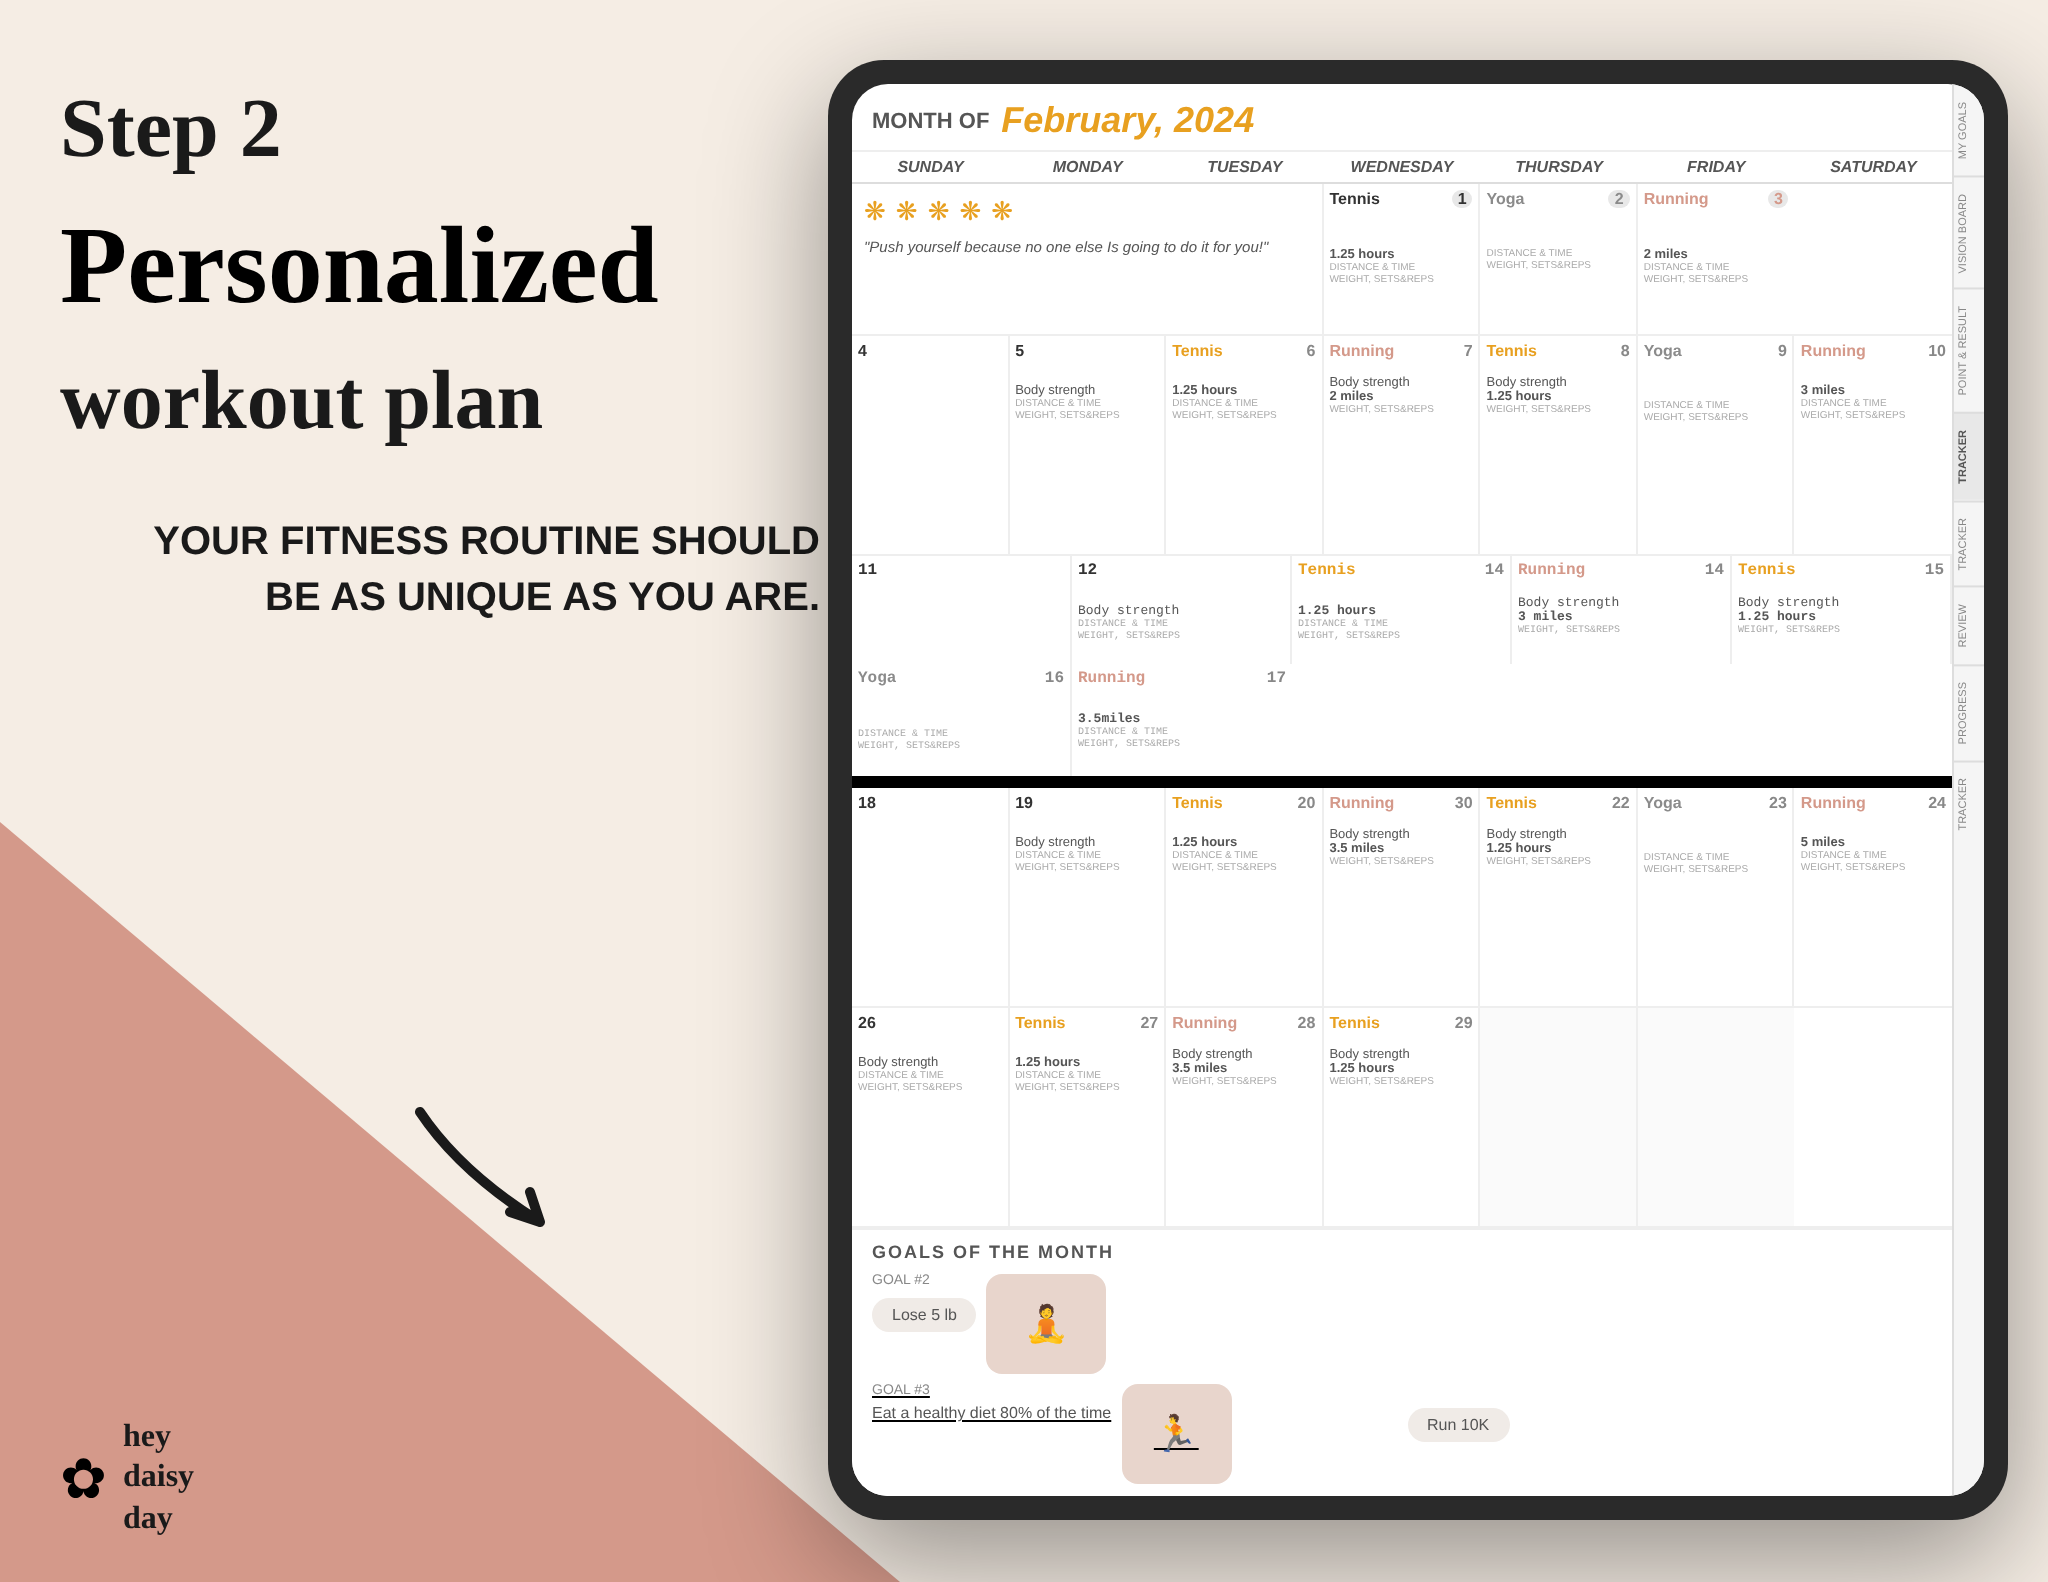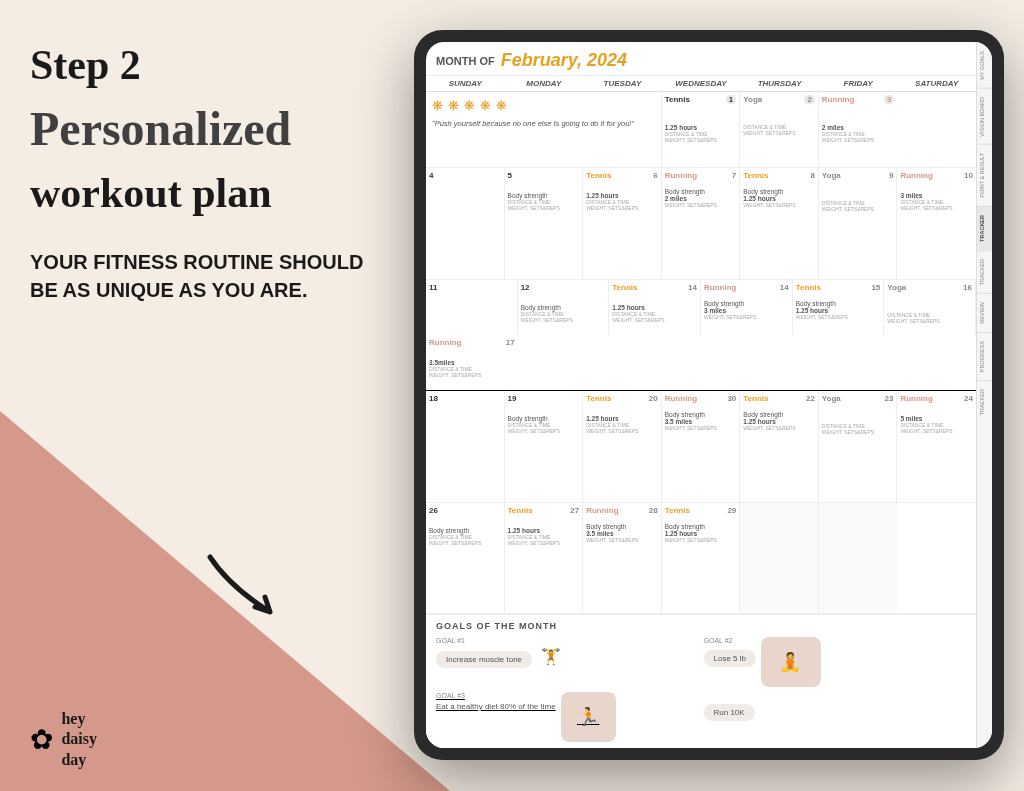--- a/index.html
+++ b/index.html
@@ -39,42 +39,43 @@
     .step-title {
       font-family: 'Georgia', serif;
       font-size: 42px;
       color: #1a1a1a;
       line-height: 1.2;
       font-weight: bold;
       margin-bottom: 10px;
     }
     .step-subtitle {
       font-family: 'Georgia', serif;
-      font-size: 48px;
-      color: #404040;
+      font-size: 55px;
+      color: #000000;
       line-height: 1.2;
       font-weight: bold;
       margin-bottom: 10px;
     }
     .step-sub2 {
       font-family: 'Georgia', serif;
       font-size: 42px;
       color: #1a1a1a;
       line-height: 1.2;
       font-weight: bold;
       margin-bottom: 30px;
     }
     .fitness-text {
       font-family: Arial Black, sans-serif;
       font-size: 20px;
       color: #1a1a1a;
       font-weight: 900;
       text-transform: uppercase;
       line-height: 1.4;
       margin-bottom: 20px;
+      text-align: right;
     }
 
     
     .arrow-container {
       position: absolute;
       bottom: 160px; left: 200px;
       z-index: 10;
     }
 
     
@@ -335,21 +336,21 @@
             <div style="font-size:8px; font-weight:bold; color:#d4998a; display:flex; justify-content:space-between;">
                 <span>Running</span>
                 <span style="color:#888;text-align:center;">10</span>
               </div>
             <div style="font-size:6.5px; color:#555; margin-top:12px; font-weight:bold;">3 miles</div>
             <div style="font-size:5px; color:#aaa;">DISTANCE &amp; TIME</div>
             <div style="font-size:5px; color:#aaa;">WEIGHT, SETS&amp;REPS</div>
           </div>
         </div>
 
-        <div style="display:grid; grid-template-columns:repeat(6,1fr); flex:1; border-bottom:1px solid #000000;">
+        <div style="display:grid; grid-template-columns:repeat(5,1fr); flex:1; border-bottom:6px solid #000000;font-family:Liberation Mono, monospace;">
           <div style="border-right:1px solid #eee; padding:3px;">
             <div style="font-size:8px; color:#333; font-weight:bold;">11</div>
           </div>
           <div style="border-right:1px solid #eee; padding:3px;">
             <div style="font-size:8px; color:#333; font-weight:bold;">12</div>
             <div style="font-size:6.5px; color:#555; margin-top:12px;">Body strength</div>
             <div style="font-size:5px; color:#aaa;">DISTANCE &amp; TIME</div>
             <div style="font-size:5px; color:#aaa;">WEIGHT, SETS&amp;REPS</div>
           </div>
           <div style="border-right:1px solid #eee; padding:3px;">
@@ -491,26 +492,20 @@
           <div style="border-right:1px solid #eee; padding:3px; background:#fafafa;"></div>
           <div style="padding:3px; background:#fafafa;"></div>
         </div>
 
       </div>
 
       <div style="background:#fff; border-top:1px solid #eee; padding:6px 10px;">
         <div style="font-size:9px; font-weight:bold; color:#555; text-transform:uppercase; letter-spacing:1px; margin-bottom:6px;">GOALS OF THE MONTH</div>
         <div style="display:grid; grid-template-columns:1fr 1fr; gap:5px; align-items:start;">
 
-          <div>
-            <div style="font-size:7px; color:#888; margin-bottom:3px;">GOAL #1</div>
-            <div style="background:#f0ebe7; border-radius:20px; padding:4px 10px; font-size:8px; color:#555; display:inline-block;">Increase muscle tone</div>
-            
-            <span style="font-size:16px; margin-left:5px;">🏋️</span>
-          </div>
 
           <div style="display:flex; align-items:flex-start;">
             <div>
               <div style="font-size:7px; color:#888; margin-bottom:3px;">GOAL #2</div>
               <div style="background:#f0ebe7; border-radius:20px; padding:4px 10px; font-size:8px; color:#555; display:inline-block;">Lose 5 lb</div>
             </div>
 
             <div style="width:60px; height:50px; background:#e8d5cc; border-radius:8px; margin-left:5px; display:flex; align-items:center; justify-content:center; font-size:18px;">🧘</div>
           </div>
         </div>

